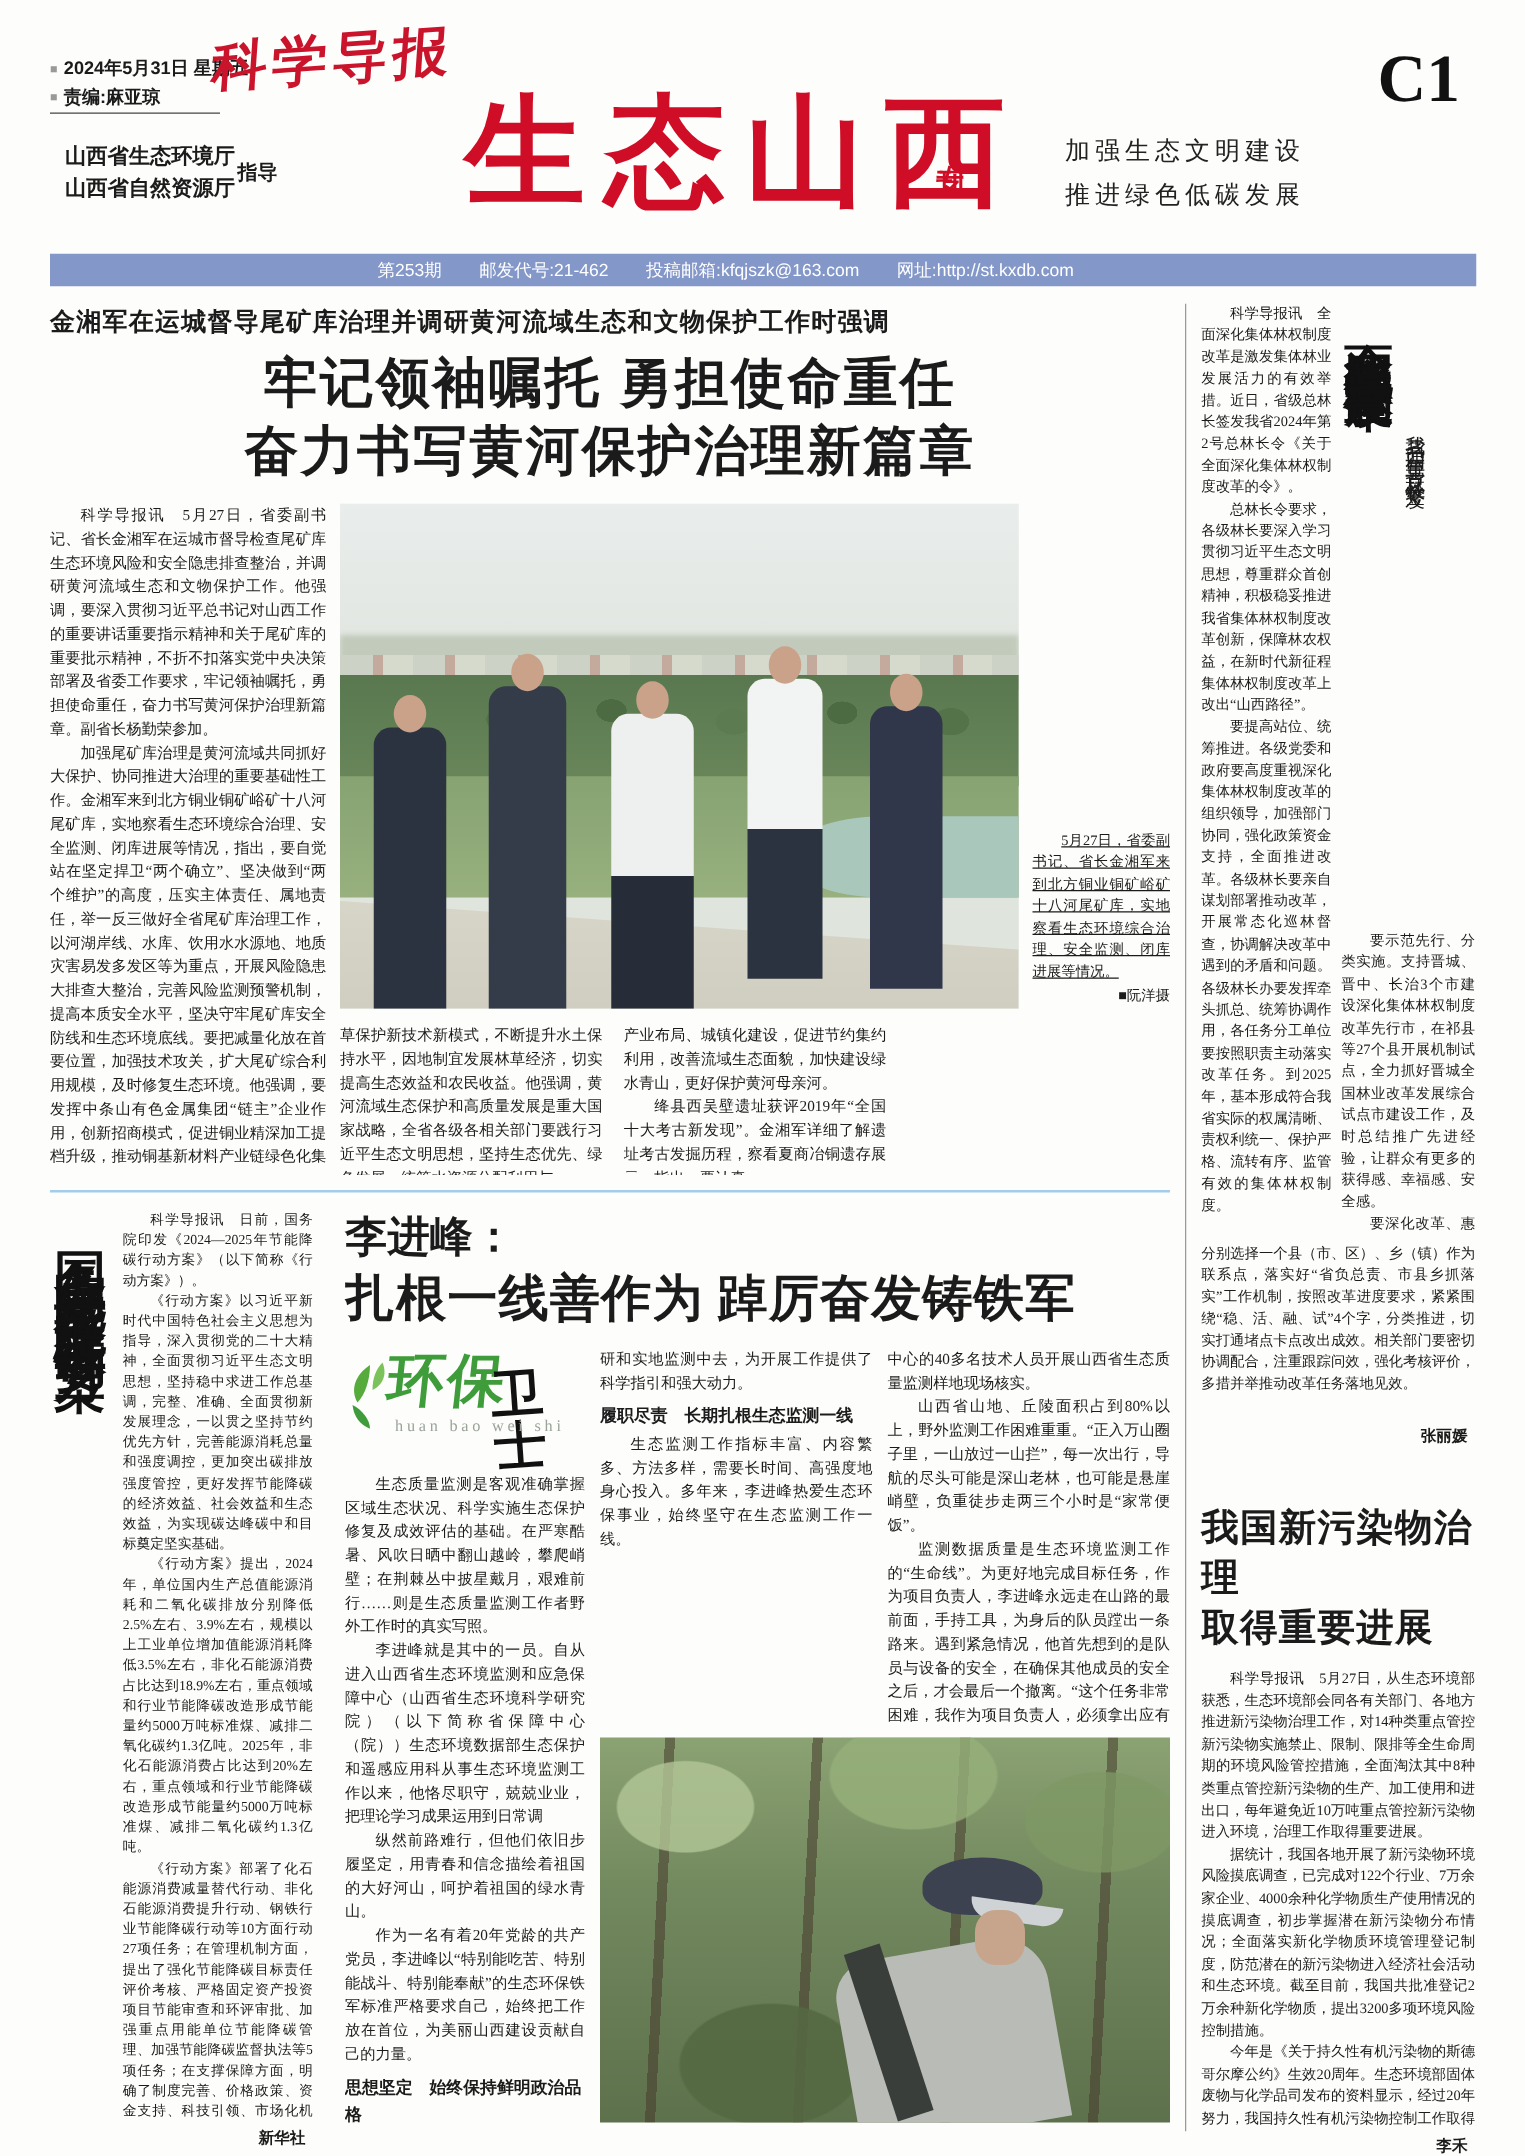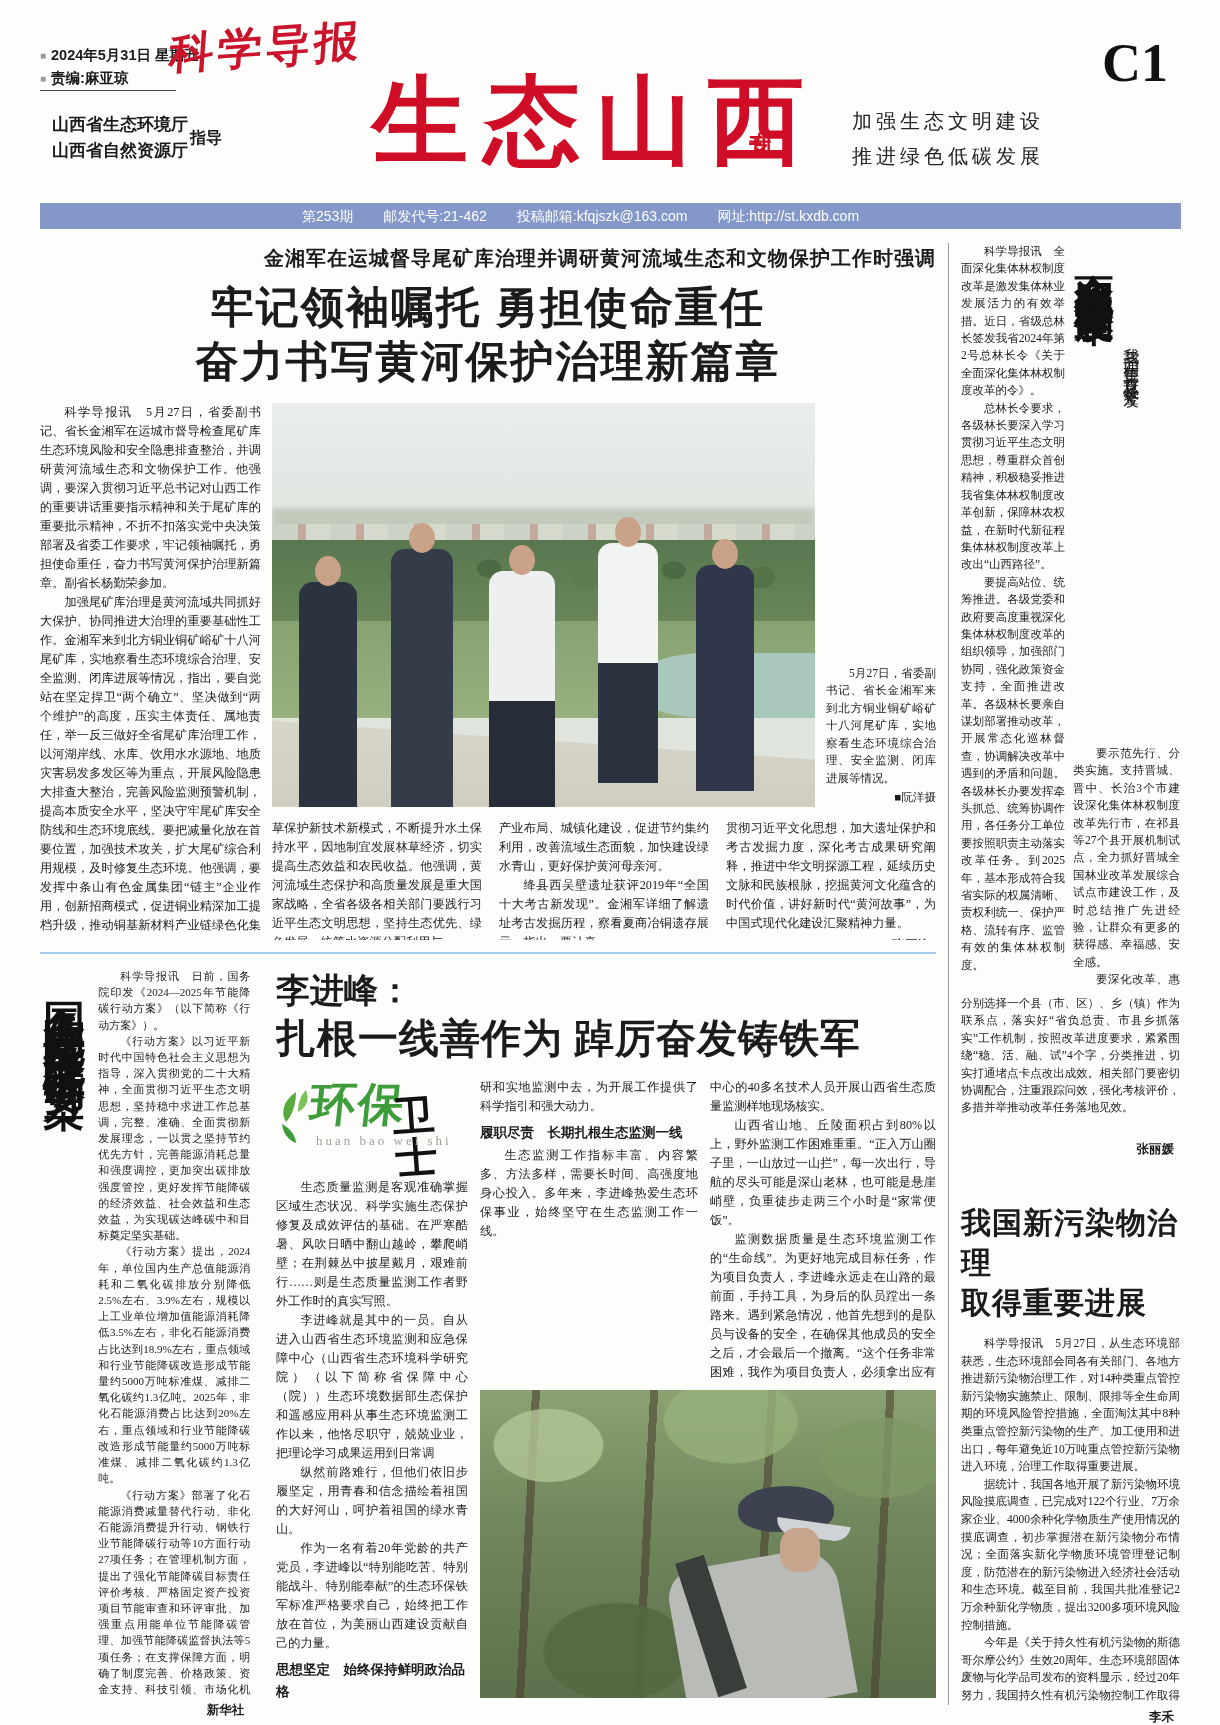--- a/index.html
+++ b/index.html
@@ -22,21 +22,21 @@
   .slogan{position:absolute;left:852px;top:104px;font:20px/35px "Liberation Serif",serif;letter-spacing:4px;color:#222;}
   .info-bar{position:absolute;left:40px;top:203px;width:1141px;height:26px;background:#8497c9;color:#fff;
             display:flex;align-items:center;gap:30px;padding-left:262px;box-sizing:border-box;
             font:14px/26px "Liberation Sans",sans-serif;white-space:nowrap;}
   
   .content{position:absolute;left:40px;top:243px;width:1141px;display:flex;}
   .main-area{width:896px;}
   .v-divider{width:1px;background:#9a9a9a;margin:0 12px;height:1462px;}
   .right-col{width:219px;}
   
-  .kicker{text-align:right;font:bold 20px/26px "Liberation Sans",sans-serif;letter-spacing:1px;margin:2px 0 10px;}
+  .kicker{text-align:left;font:bold 20px/26px "Liberation Sans",sans-serif;letter-spacing:1px;margin:2px 0 10px;}
   .lead-h1{text-align:center;font:900 43px/52px "Liberation Sans",sans-serif;letter-spacing:2px;}
   .lead-h2{text-align:center;font:900 43px/56px "Liberation Sans",sans-serif;letter-spacing:2px;margin-bottom:14px;}
   .lead-body{display:flex;gap:11px;}
   .lead-col1{width:221px;height:533px;overflow:hidden;}
   p.bp{margin:0;font:12.2px/19px "Liberation Serif",serif;text-align:justify;text-indent:2em;}
   .lead-right{width:664px;}
   .photo-row{display:flex;gap:11px;}
   .photo1{position:relative;width:543px;height:404px;overflow:hidden;background:linear-gradient(#e9edec 0%,#e2e7e2 26%,#dfe4dd 32%);}
   .ph1-hills{position:absolute;left:0;top:26%;width:100%;height:10%;background:#c2cabb;filter:blur(2px);}
   .ph1-village{position:absolute;left:0;top:30%;width:100%;height:7%;
@@ -55,21 +55,21 @@
   .ph1-water{position:absolute;right:0;top:62%;width:34%;height:16%;background:#a9c8bb;border-radius:50% 0 0 50%/60% 0 0 60%;}
   .fig{position:absolute;border-radius:14px 14px 0 0;}
   .fig::before{content:"";position:absolute;left:50%;top:-26px;transform:translateX(-50%);
      width:26px;height:30px;border-radius:50%;background:#caa289;}
   .f1{left:5%;bottom:0;width:58px;height:225px;background:#2c3340;}
   .f2{left:22%;bottom:0;width:62px;height:258px;background:#343b49;}
   .f3{left:40%;bottom:0;width:66px;height:236px;background:linear-gradient(#eef0f0 55%,#262c38 55%);}
   .f4{left:60%;bottom:6%;width:60px;height:240px;background:linear-gradient(#f2f3f3 50%,#2c3340 50%);}
   .f5{left:78%;bottom:4%;width:58px;height:226px;background:#30374a;}
   .caption-col{width:110px;height:404px;display:flex;flex-direction:column;justify-content:flex-end;}
-  .caption-col p{margin:0;font:11.5px/17.5px "Liberation Serif",serif;text-align:justify;text-indent:2em;}
+  .caption-col p{margin:0;font:11.5px/17.5px "Liberation Serif",serif;text-align:justify;text-indent:2em;text-decoration:underline;}
   .credit{font:11.5px/20px "Liberation Serif",serif;text-align:right;}
   .lead-bottom{display:flex;gap:17px;margin-top:12px;}
   .lb-col{width:210px;height:121px;overflow:hidden;}
   .byline{font:bold 12.5px/20px "Liberation Serif",serif;text-align:right;margin:2px 6px 0 0;}
   .blue-rule{height:0;border-top:2.5px solid #a3cdea;margin:12px 0 0;}
   
   .bottom-row{display:flex;margin-top:14px;gap:14px;}
   .council{width:222px;display:flex;gap:10px;}
   .council-vtitle{writing-mode:vertical-rl;font:900 42px/1.15 "Liberation Sans",sans-serif;
                   letter-spacing:7px;height:612px;color:#111;}
@@ -188,24 +188,20 @@
               </div>
             </div>
             <div class="lead-bottom">
               <div class="lb-col">
                 <p class="bp" style="text-indent:0">草保护新技术新模式，不断提升水土保持水平，因地制宜发展林草经济，切实提高生态效益和农民收益。他强调，黄河流域生态保护和高质量发展是重大国家战略，全省各级各相关部门要践行习近平生态文明思想，坚持生态优先、绿色发展，统筹水资源分配利用与</p>
               </div>
               <div class="lb-col">
                 <p class="bp" style="text-indent:0">产业布局、城镇化建设，促进节约集约利用，改善流域生态面貌，加快建设绿水青山，更好保护黄河母亲河。</p>
                 <p class="bp">绛县西吴壁遗址获评2019年“全国十大考古新发现”。金湘军详细了解遗址考古发掘历程，察看夏商冶铜遗存展示，指出，要认真</p>
               </div>
-              <div class="lb-col">
-                <p class="bp" style="text-indent:0">贯彻习近平文化思想，加大遗址保护和考古发掘力度，深化考古成果研究阐释，推进中华文明探源工程，延续历史文脉和民族根脉，挖掘黄河文化蕴含的时代价值，讲好新时代“黄河故事”，为中国式现代化建设汇聚精神力量。</p>
-                <div class="byline">张巨峰</div>
-              </div>
             </div>
           </div>
         </div>
         <div class="blue-rule"></div>
       </section>
 
       <div class="bottom-row">
 
         <section class="council">
           <div class="council-vtitle">国务院印发节能降碳行动方案</div>

